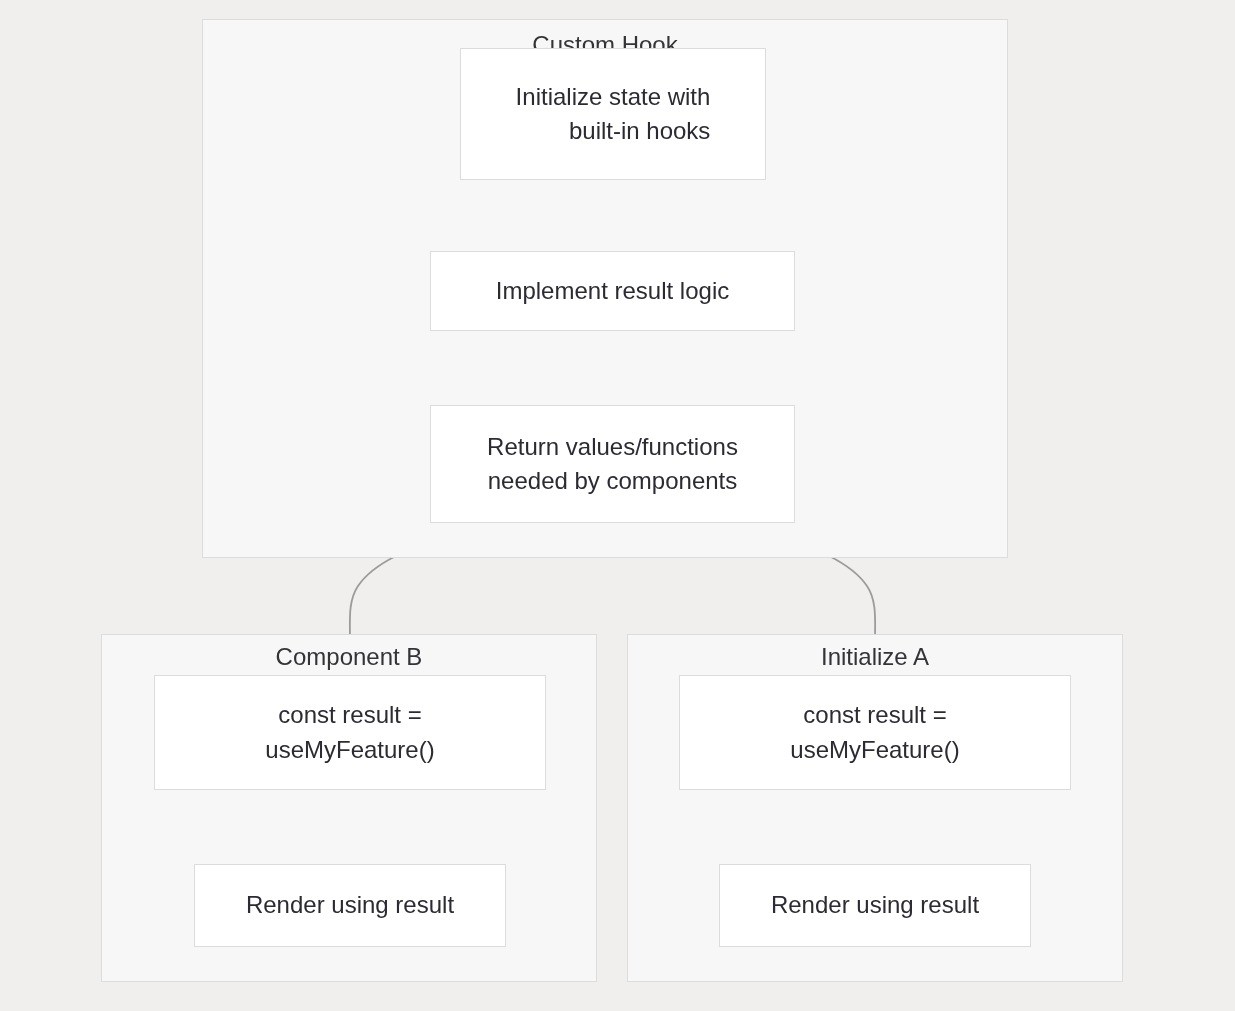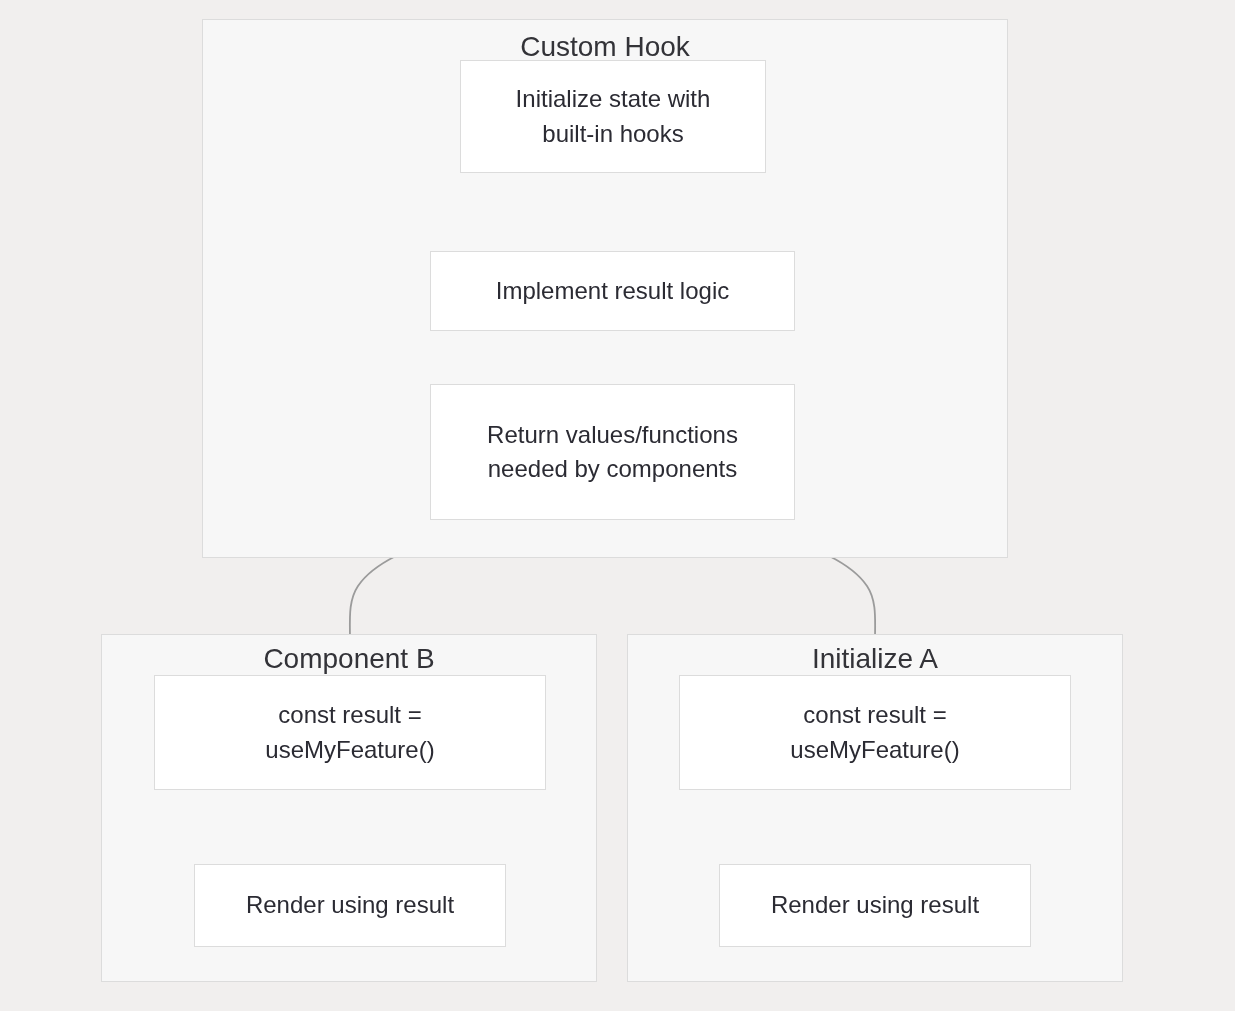--- a/index.html
+++ b/index.html
@@ -30,21 +30,21 @@
     position: absolute;
     background: #f7f7f7;
     border: 1px solid #dcdcdc;
     box-sizing: border-box;
   }
   .cluster-title {
     position: absolute;
     left: 0;
     right: 0;
     text-align: center;
-    font-size: 28px;
+    font-size: 24px;
     color: #333338;
     white-space: nowrap;
   }
   .node {
     position: absolute;
     background: #ffffff;
     border: 1px solid #dcdcdc;
     box-sizing: border-box;
     display: flex;
     align-items: center;
@@ -53,23 +53,23 @@
     font-size: 24px;
     line-height: 1.42;
     color: #2b2b33;
     white-space: pre-line;
   }
 
   
   #cluster-custom-hook { left: 202px; top: 19px; width: 806px; height: 539px; }
   #cluster-custom-hook > .cluster-title { top: 11px; }
 
-  #node-init-state   { left: 460px; top: 60px;  width: 306px; height: 113px; }
+  #node-init-state   { left: 460px; top: 48px;  width: 306px; height: 132px; text-align: right; }
   #node-impl-logic   { left: 430px; top: 251px; width: 365px; height: 80px;  }
-  #node-return-vals  { left: 430px; top: 384px; width: 365px; height: 136px; }
+  #node-return-vals  { left: 430px; top: 405px; width: 365px; height: 118px; }
 
   
   #cluster-component-b { left: 101px; top: 634px; width: 496px; height: 348px; }
   #cluster-component-b > .cluster-title { top: 8px; }
 
   #node-b-const  { left: 154px; top: 675px; width: 392px; height: 115px; }
   #node-b-render { left: 194px; top: 864px; width: 312px; height: 83px;  }
 
   
   #cluster-component-a { left: 627px; top: 634px; width: 496px; height: 348px; }

